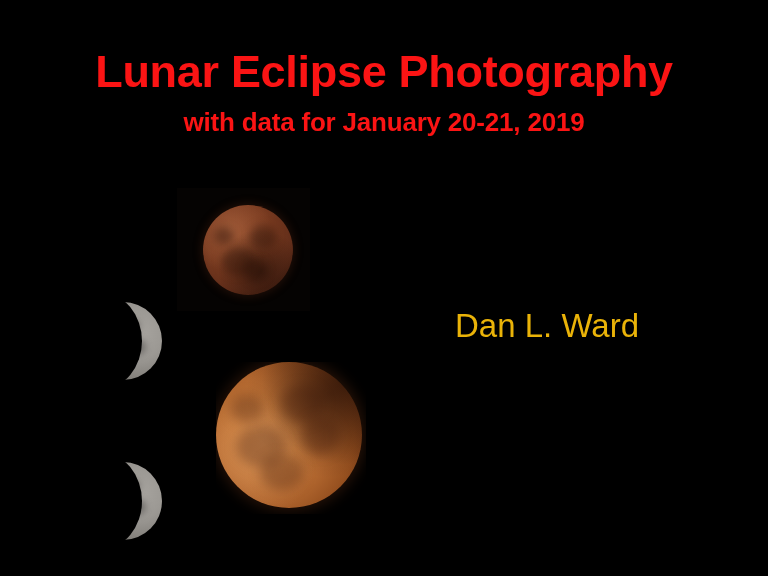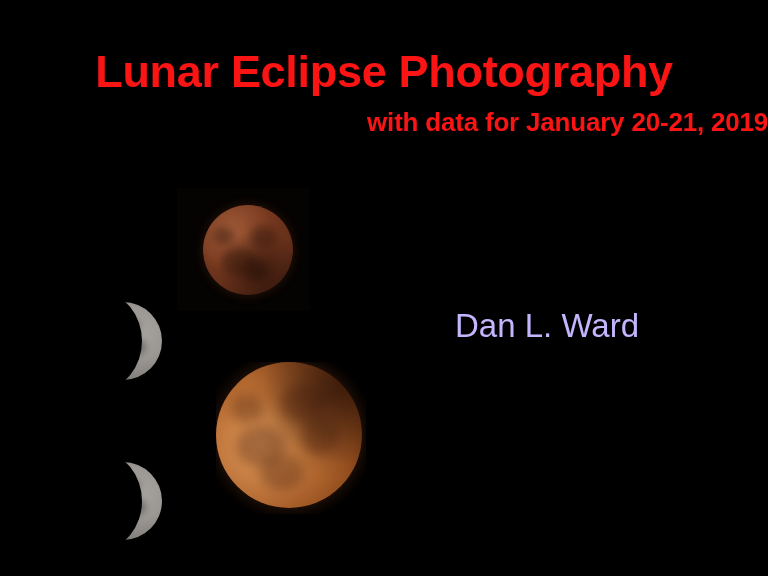--- a/index.html
+++ b/index.html
@@ -37,32 +37,31 @@
   }
 
   #slide-subtitle {
     color:#FB1414;
     font-family:"Liberation Sans", sans-serif;
     font-size:26px;
     font-weight:bold;
     letter-spacing:-0.2px;
     margin-top:10px;
     white-space:nowrap;
-    text-align:right;
   }
 
   #author-block {
     position:absolute;
     left:455px; top:308px;
     width:260px;
     text-align:left;
   }
 
   #author-name {
-    color:#c4b5fd;
+    color:#eab308;
     font-family:"Liberation Sans", sans-serif;
     font-size:33px;
     font-weight:normal;
     line-height:1.1;
     white-space:nowrap;
   }
 
   #author-email {
     color:#E8761C;
     font-family:"Liberation Sans", sans-serif;

